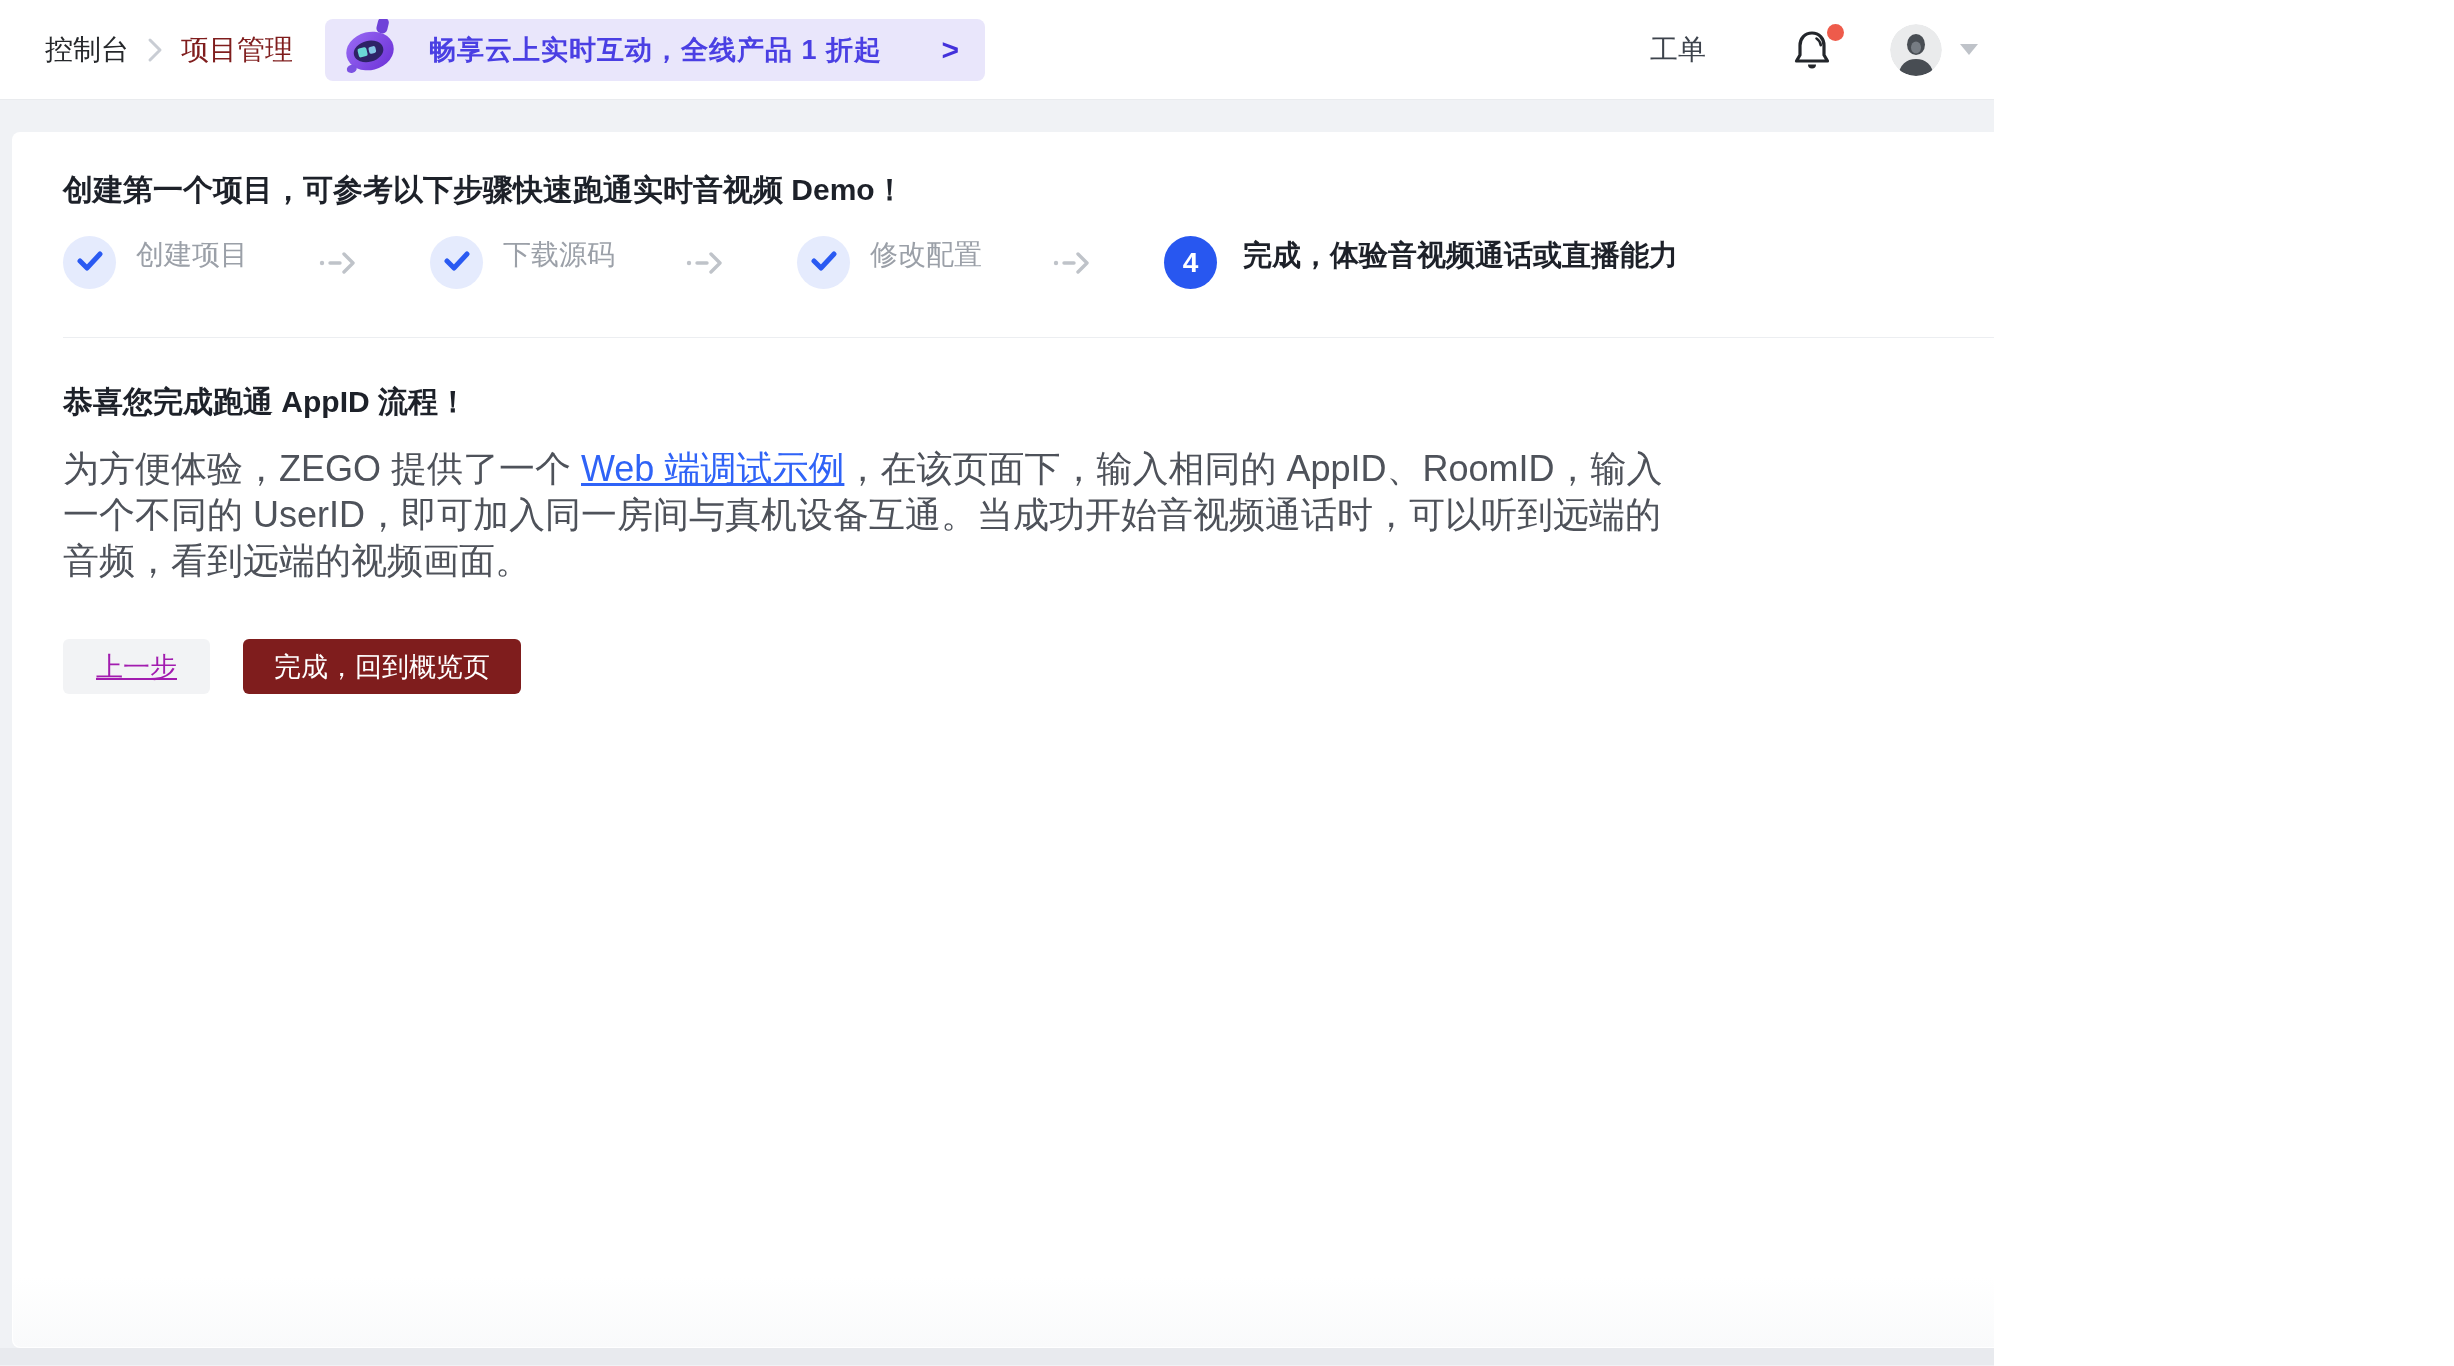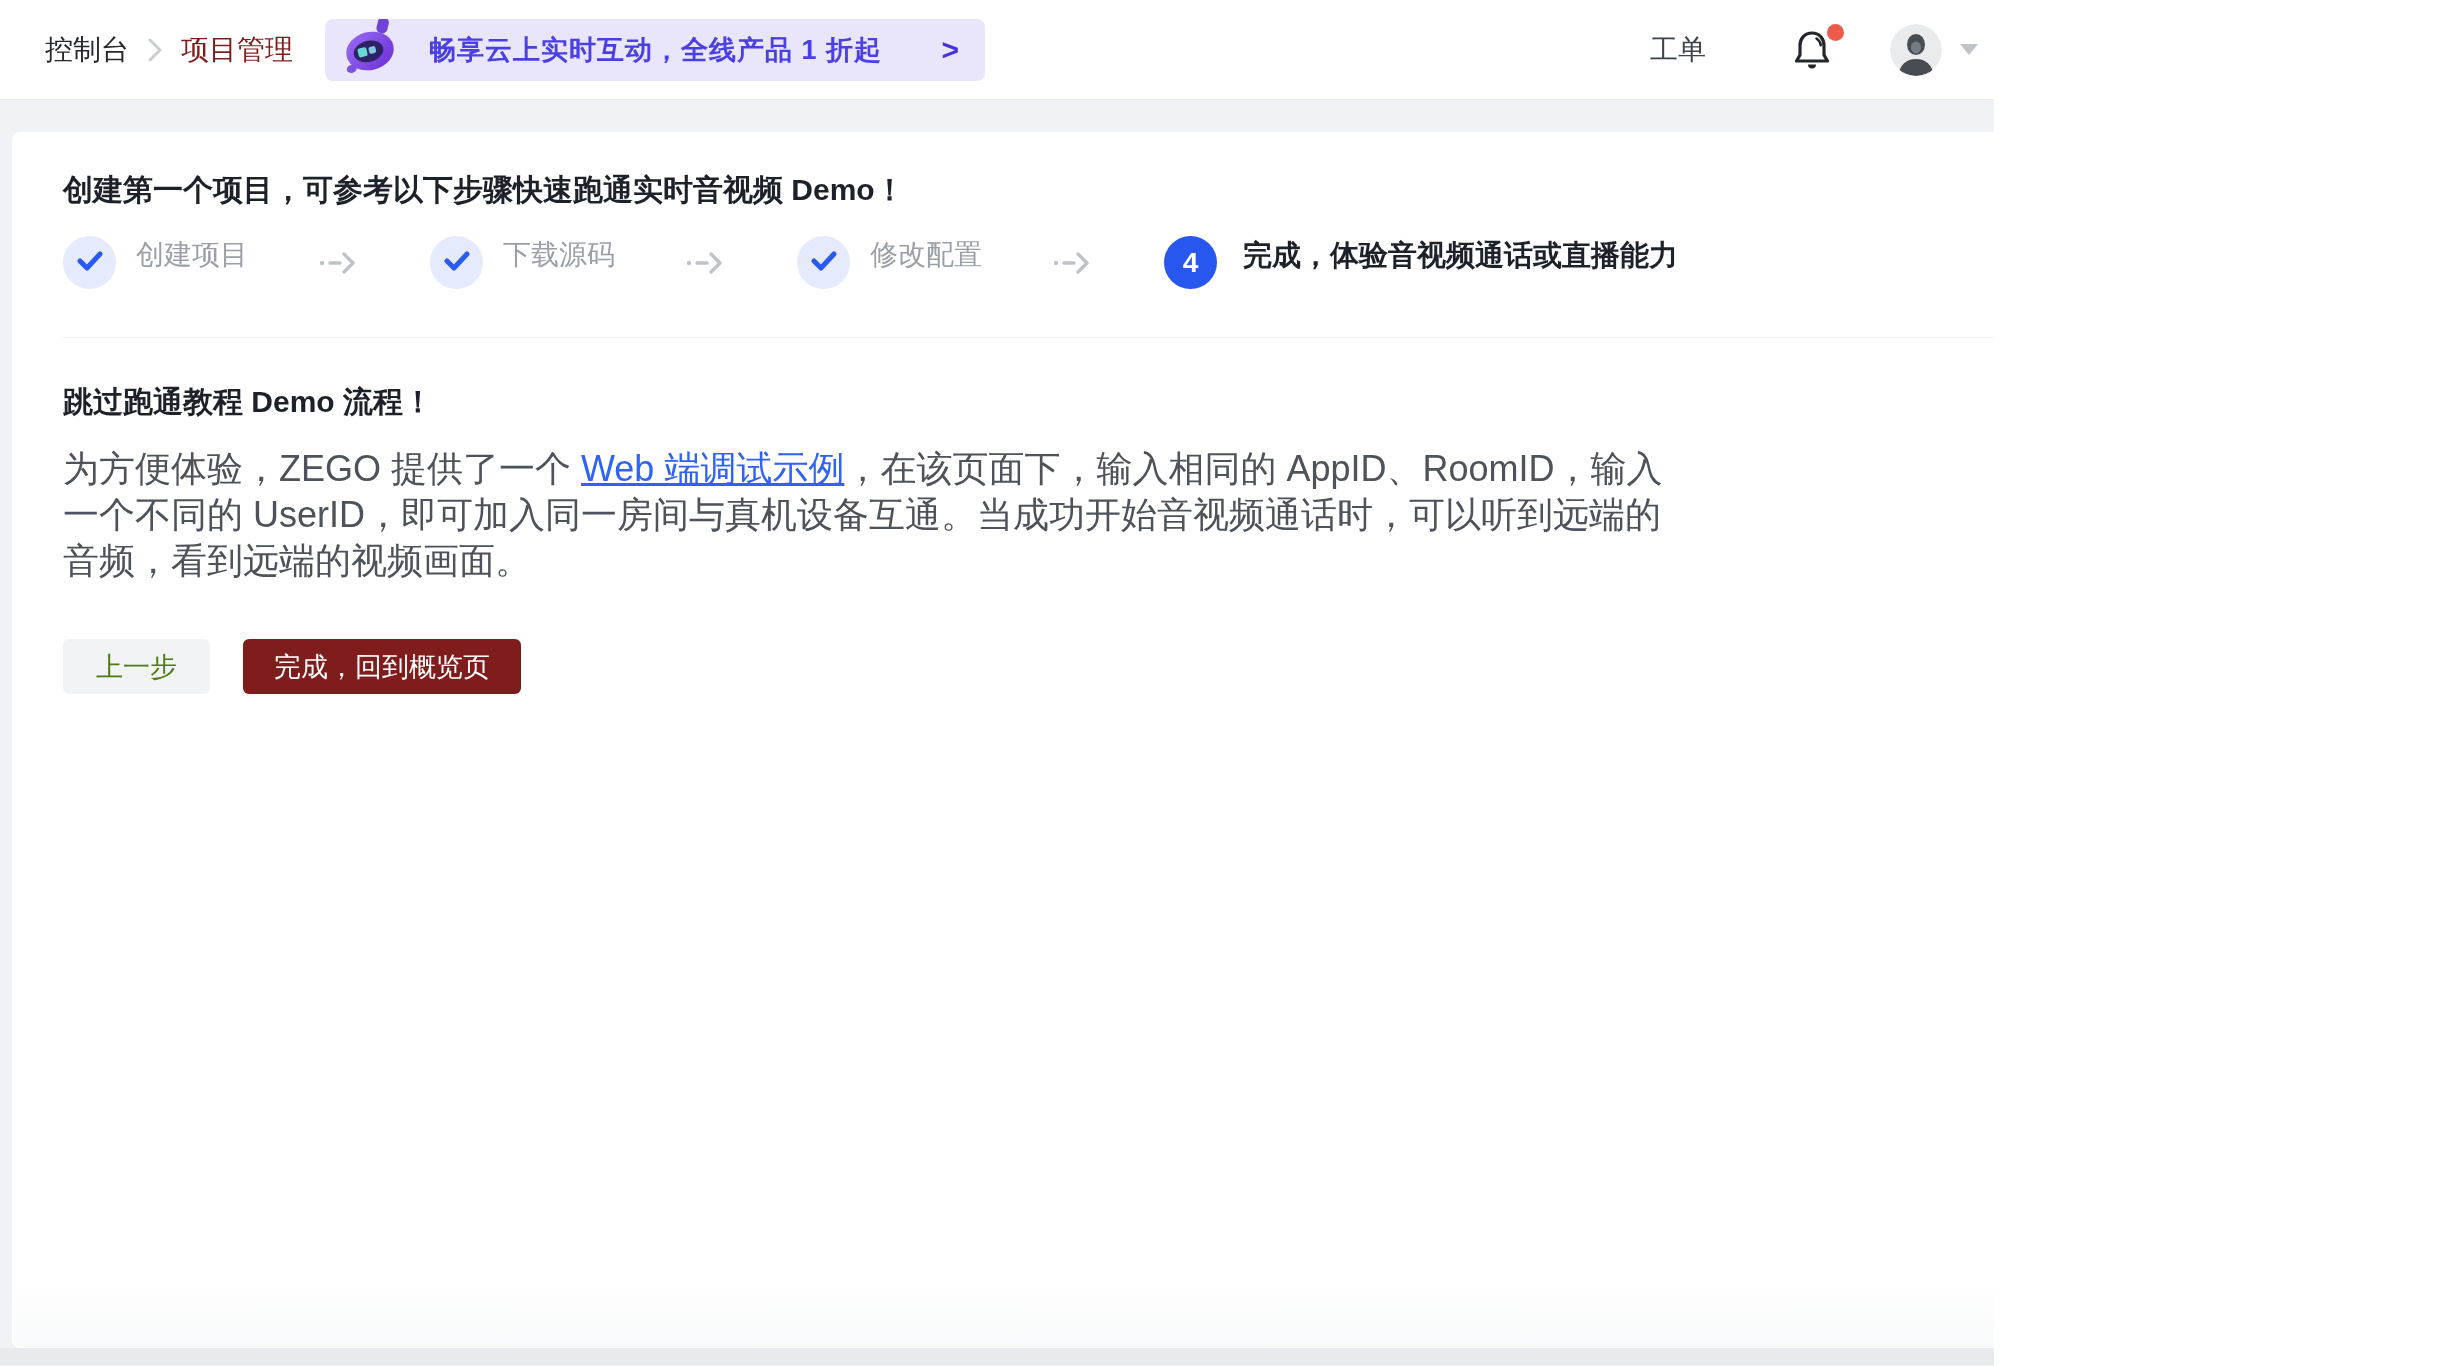--- a/index.html
+++ b/index.html
@@ -55,21 +55,21 @@
 
   .divider{margin-top:48px;height:1px;background:#ECEEF1;}
 
   .congrats{margin-top:42px;font-size:30px;line-height:44px;font-weight:700;color:#1D2129;}
   .paragraph{margin-top:22px;max-width:1610px;font-size:36px;line-height:46px;color:#4E525A;}
   .paragraph a{color:#2F63F7;text-decoration:underline;cursor:pointer;}
 
   .btn-row{margin-top:55px;display:flex;align-items:center;}
   .btn{height:55px;border:none;border-radius:6px;font-size:27px;font-family:inherit;cursor:pointer;
        display:flex;align-items:center;justify-content:center;}
-  .btn-prev{width:147px;background:#F2F3F5;color:#4d7c0f;}
+  .btn-prev{width:147px;background:#F2F3F5;color:#a21caf;text-decoration:underline;}
   .btn-finish{margin-left:33px;padding:0 31px;background:#7f1d1d;color:#FFFFFF;}
 </style>
 </head>
 <body>
 
 <div class="screen">
 
   <div class="topbar">
     <div class="breadcrumb">
       <span class="crumb-root">控制台</span>
@@ -210,21 +210,21 @@
           <div class="step-circle current">
             <span class="step-num">4</span>
           </div>
           <span class="step-label current">完成，体验音视频通话或直播能力</span>
         </div>
 
       </div>
 
       <div class="divider"></div>
 
-      <div class="congrats">跳过跑通教程 Demo 流程！</div>
+      <div class="congrats">恭喜您完成跑通 AppID 流程！</div>
 
       <div class="paragraph">
         <span>为方便体验，ZEGO 提供了一个 </span><a>Web 端调试示例</a><span>，在该页面下，输入相同的 AppID、RoomID，输入一个不同的 UserID，即可加入同一房间与真机设备互通。当成功开始音视频通话时，可以听到远端的音频，看到远端的视频画面。</span>
       </div>
 
       <div class="btn-row">
         <button class="btn btn-prev">上一步</button>
         <button class="btn btn-finish">完成，回到概览页</button>
       </div>
 

